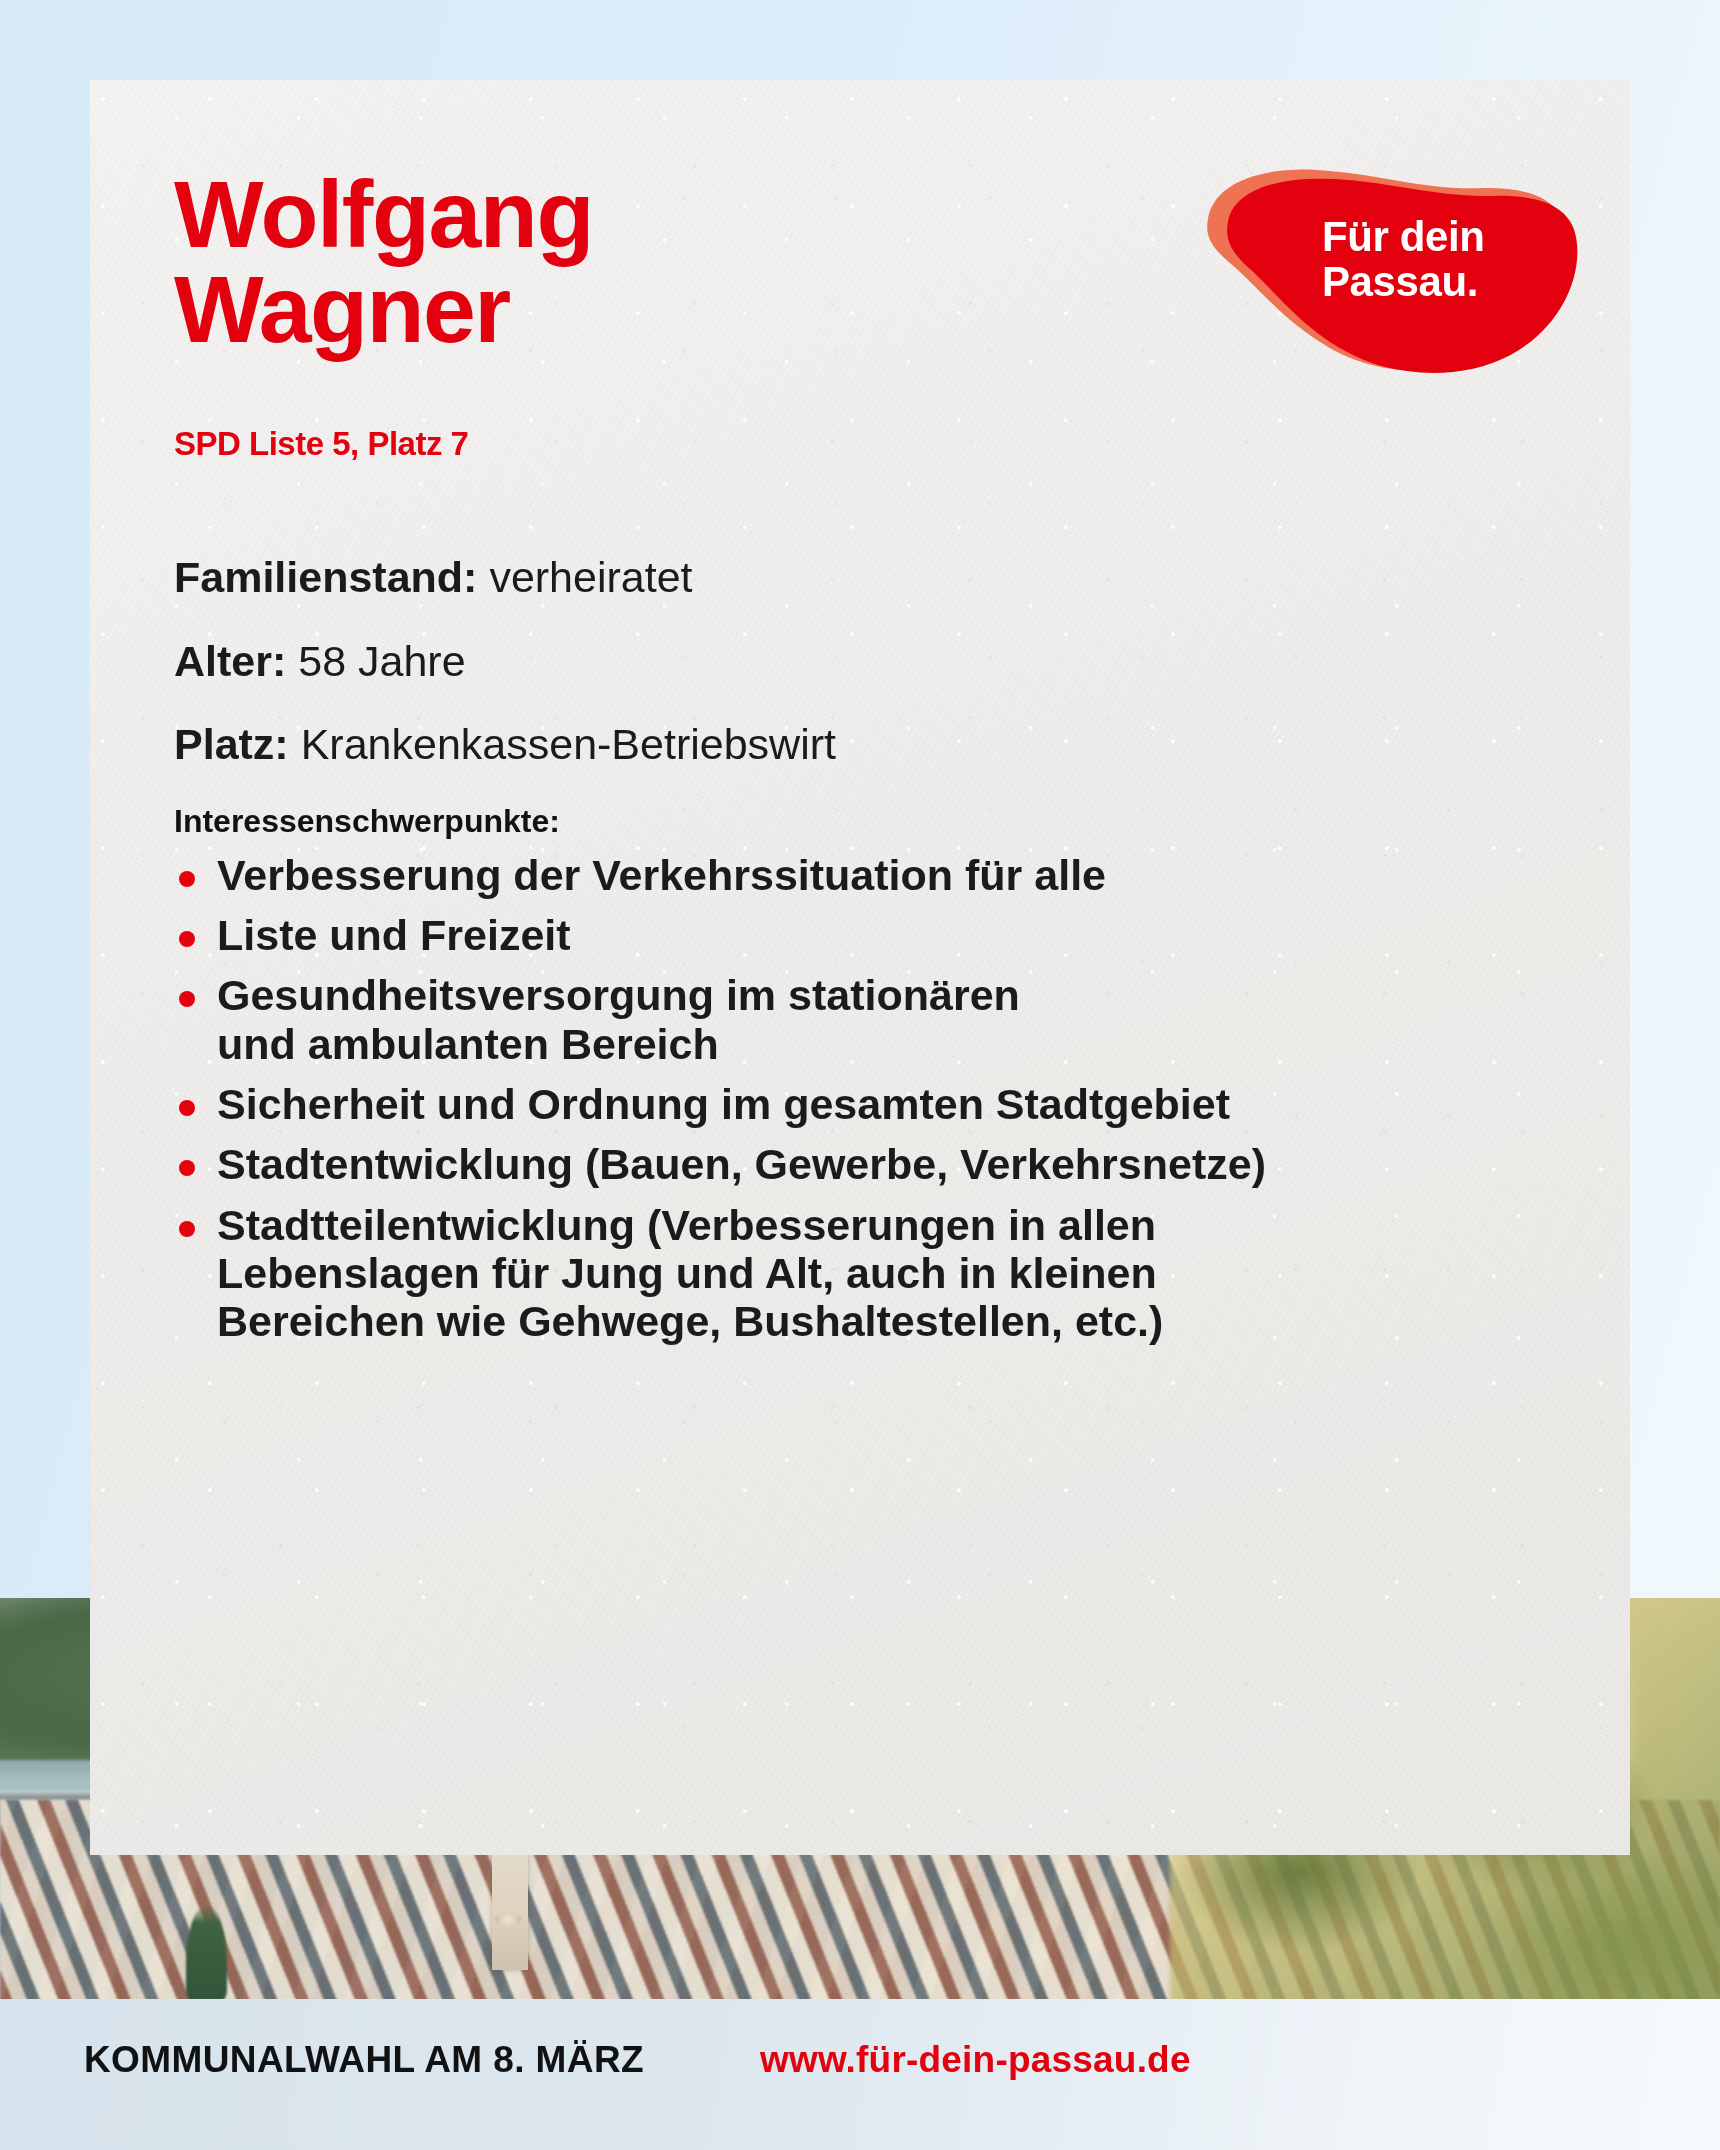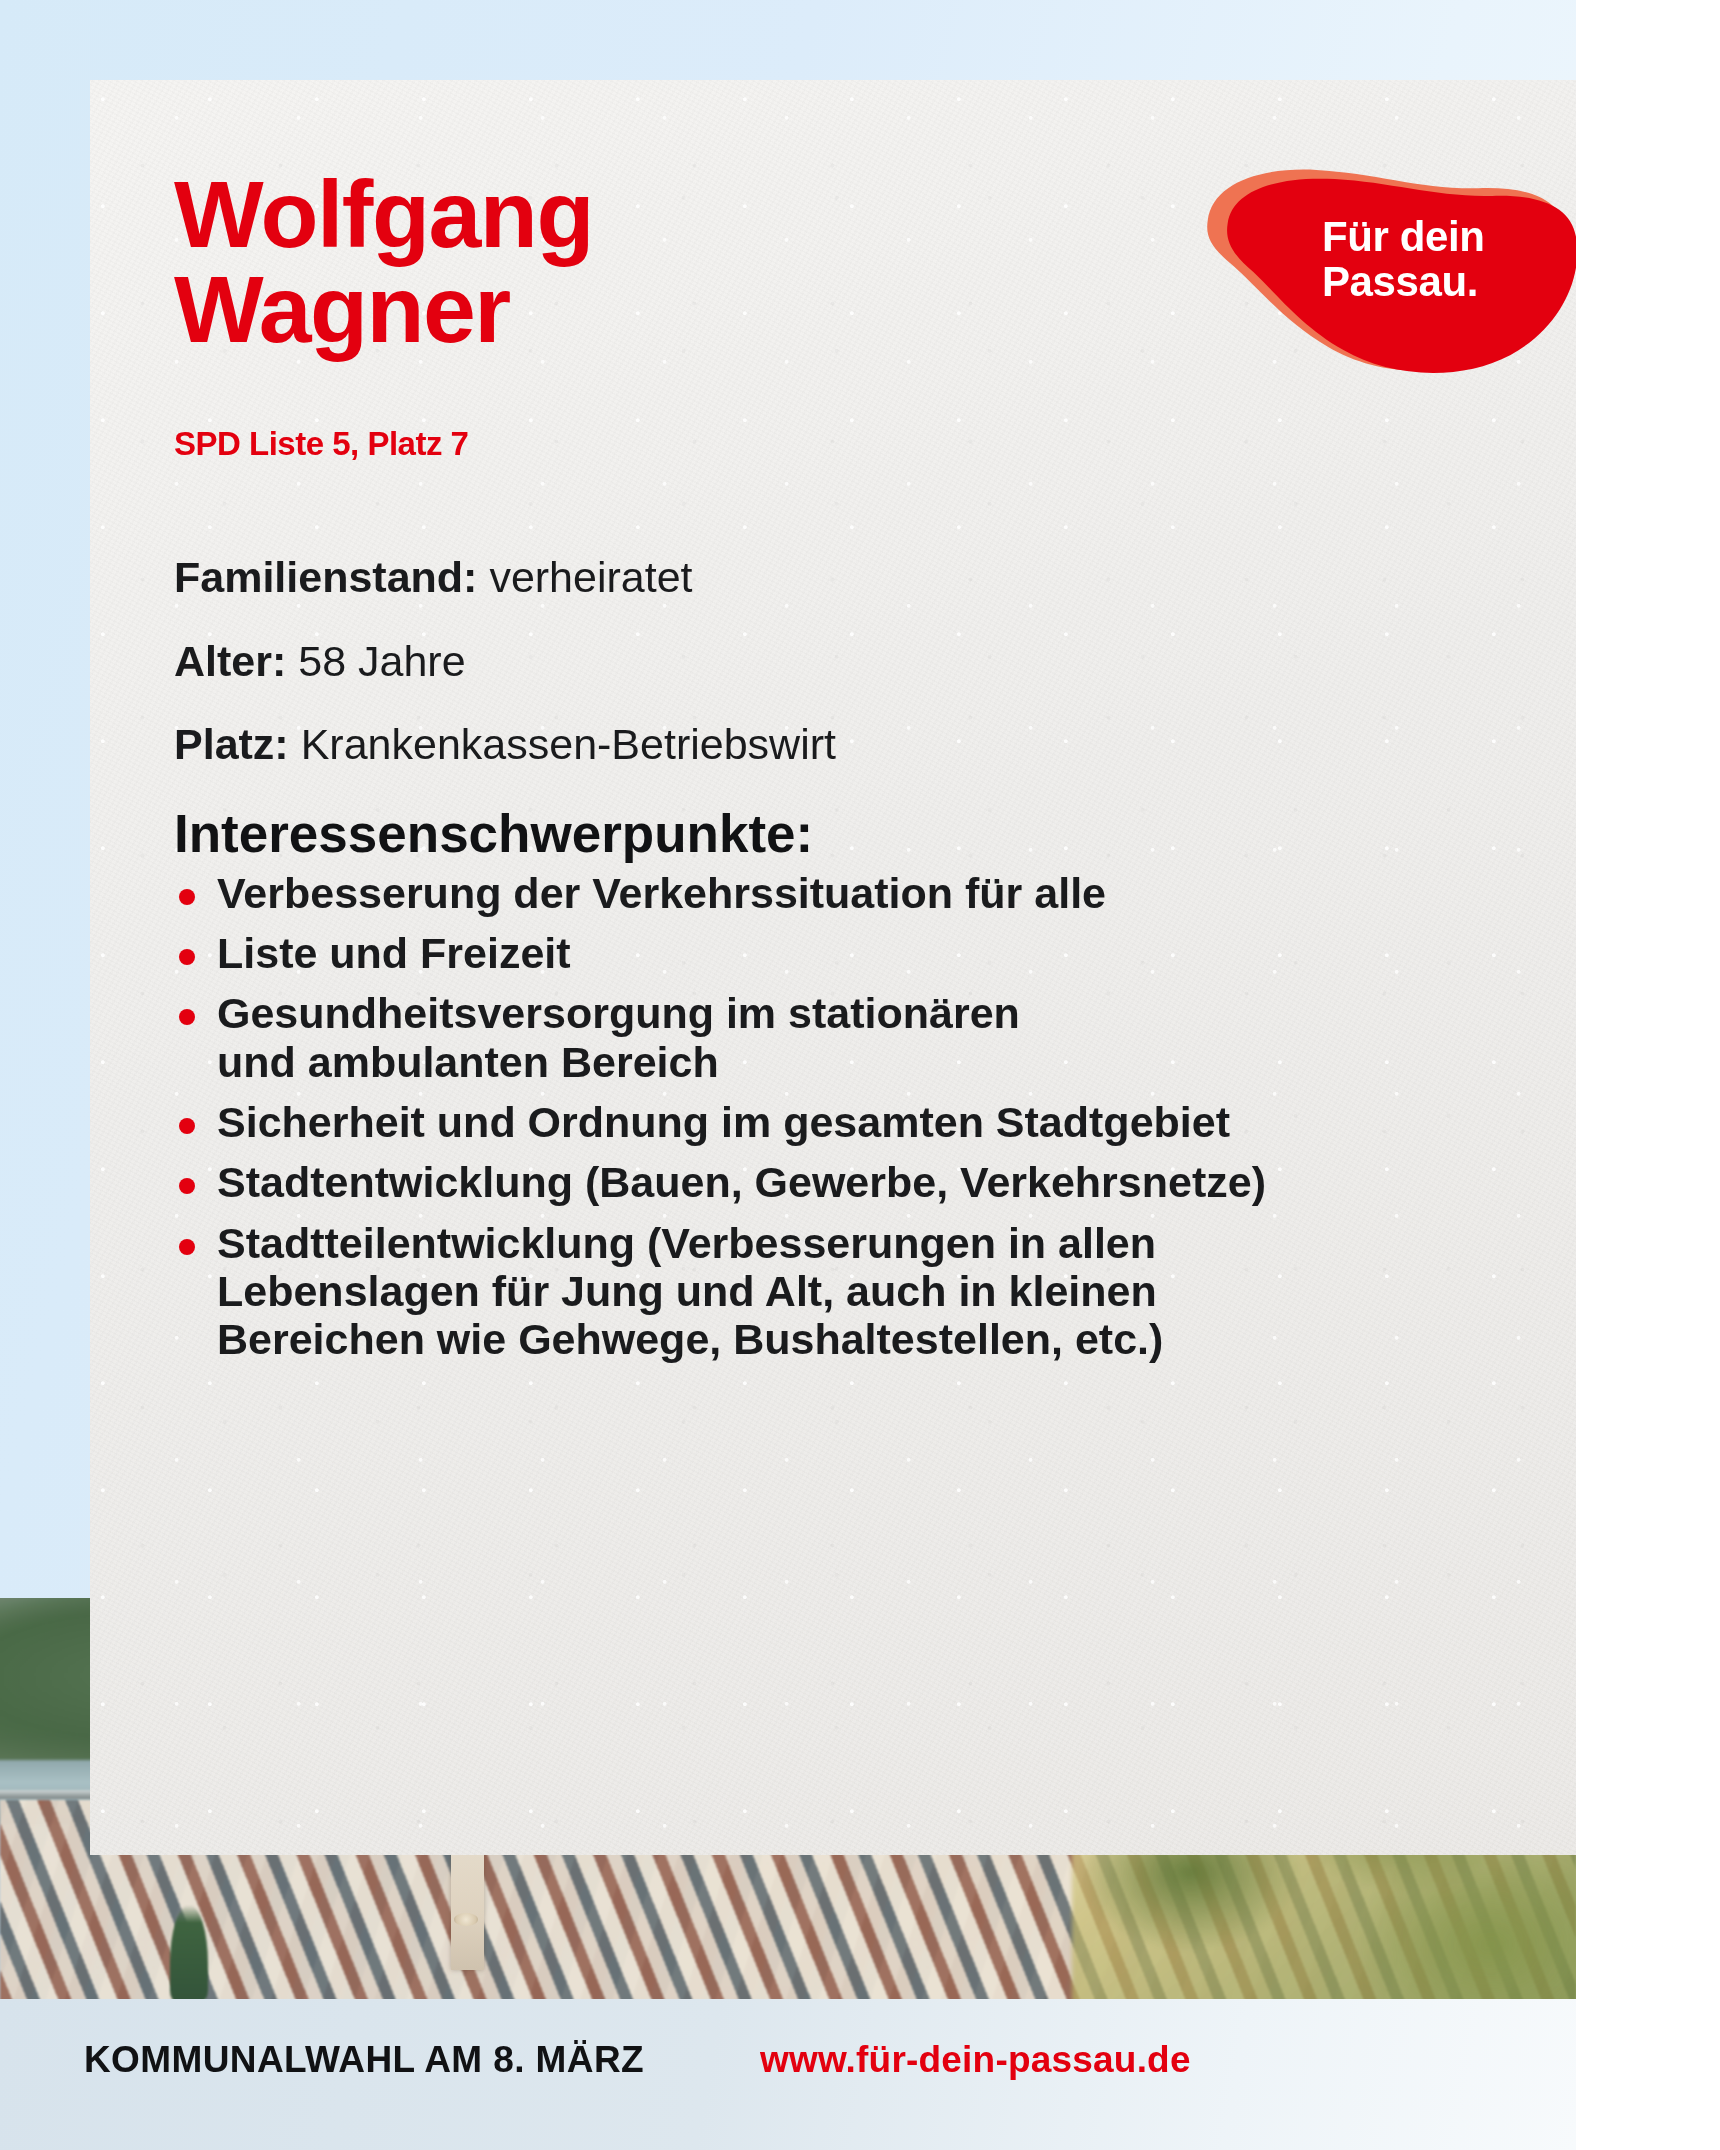--- a/index.html
+++ b/index.html
@@ -6,21 +6,21 @@
     margin: 0;
     padding: 0;
     background: #ffffff;
   }
   body {
     font-family: "Liberation Sans", sans-serif;
   }
 
   .poster {
     position: relative;
-    width: 1576px;
+    width: 1720px;
     height: 2151px;
     overflow: hidden;
     background: linear-gradient(105deg, #d6eaf8 0%, #dcecfa 38%, #e9f4fc 68%, #f3f9fd 100%);
   }
 
   
   .photo-band {
     position: absolute;
     left: 0;
     right: 0;
@@ -266,24 +266,24 @@
     color: #1a1b1d;
   }
   .info-row .lbl {
     font-weight: 700;
   }
   .info-row .val {
     font-weight: 400;
   }
 
   .topics-label {
-    font-size: 53px;
+    font-size: 32px;
     font-weight: 700;
     color: #111214;
-    margin-bottom: 5px;
+    margin-bottom: 11px;
     margin-top: 3.1px;
   }
   .topics {
     list-style: none;
     margin: 0;
     padding: 0;
     font-weight: bold;
   }
   .topic {
     position: relative;

